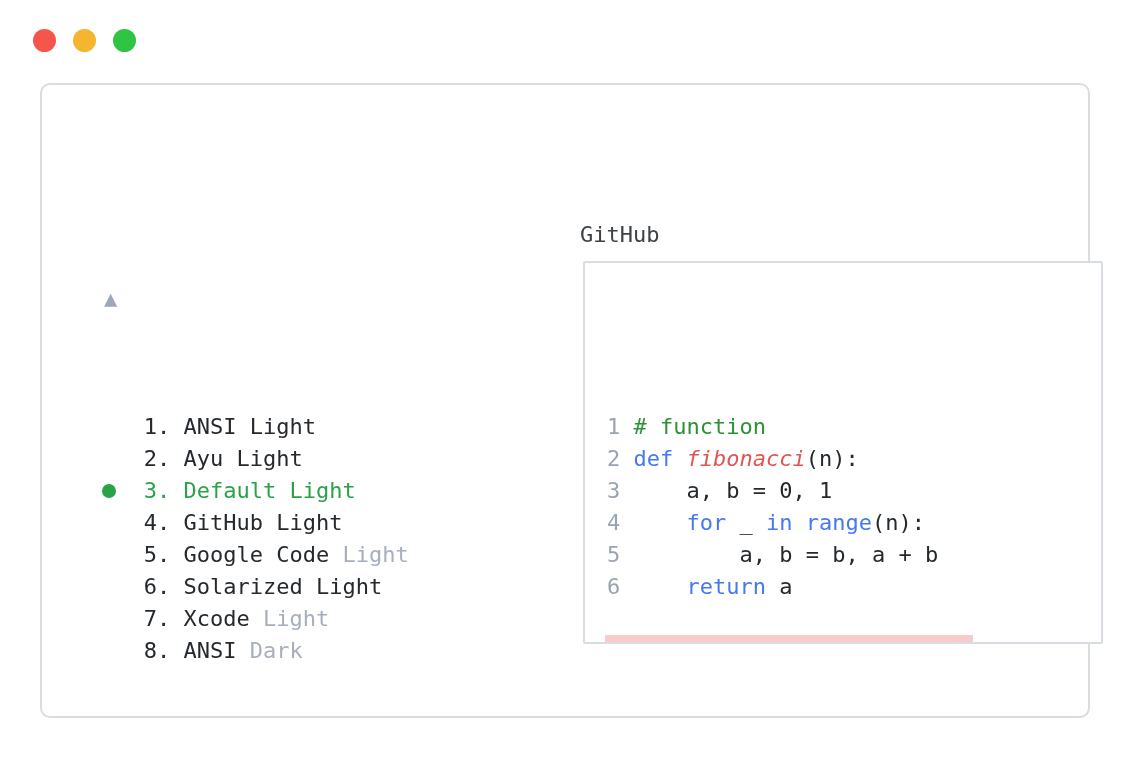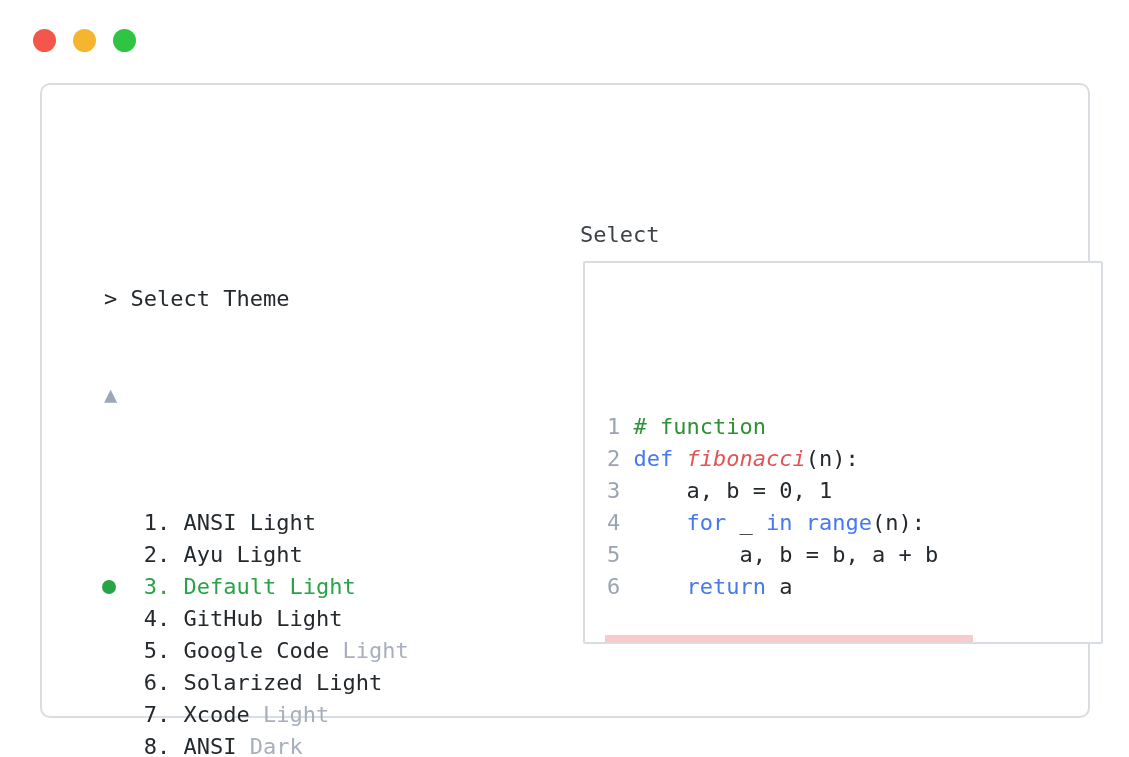--- a/index.html
+++ b/index.html
@@ -45,23 +45,22 @@
 <body>
 
 <div class="lights">
   <div class="light" id="light-0" style="background: rgb(245, 86, 75);"></div>
   <div class="light" id="light-1" style="background: rgb(245, 181, 46);"></div>
   <div class="light" id="light-2" style="background: rgb(47, 197, 66);"></div>
 </div>
 
 <div class="panel">
   <div class="list" id="list-col">
-    <div class="row">&gt; Select Theme</div>
     <div class="row arrow-up">▲</div>
     
   <div class="row"><span class="mk"> </span><span class="num">1</span><span>. ANSI Light</span></div><div class="row"><span class="mk"> </span><span class="num">2</span><span>. Ayu Light</span></div><div class="row item-sel"><span class="mk"><i class="dot"></i></span><span class="num">3</span><span>. Default Light</span></div><div class="row"><span class="mk"> </span><span class="num">4</span><span>. GitHub Light</span></div><div class="row"><span class="mk"> </span><span class="num">5</span><span>. Google Code </span><span class="suffix">Light</span></div><div class="row"><span class="mk"> </span><span class="num">6</span><span>. Solarized Light</span></div><div class="row"><span class="mk"> </span><span class="num">7</span><span>. Xcode </span><span class="suffix">Light</span></div><div class="row"><span class="mk"> </span><span class="num">8</span><span>. ANSI </span><span class="suffix">Dark</span></div></div>
 
-  <div class="preview-title">Select</div>
+  <div class="preview-title">GitHub</div>
 
   <div class="pbox" id="code-area">
     
   <div class="code-line"><span class="tk-ln">1 </span><span class="tk-com"># function</span></div><div class="code-line"><span class="tk-ln">2 </span><span class="tk-kw">def</span><span class="tk-plain"> </span><span class="tk-fn">fibonacci</span><span class="tk-plain">(n):</span></div><div class="code-line"><span class="tk-ln">3 </span><span class="tk-plain">    a, b = 0, 1</span></div><div class="code-line"><span class="tk-ln">4 </span><span class="tk-plain">    </span><span class="tk-kw">for</span><span class="tk-plain"> _ </span><span class="tk-kw">in</span><span class="tk-plain"> </span><span class="tk-kw">range</span><span class="tk-plain">(n):</span></div><div class="code-line"><span class="tk-ln">5 </span><span class="tk-plain">        a, b = b, a + b</span></div><div class="code-line"><span class="tk-ln">6 </span><span class="tk-plain">    </span><span class="tk-kw">return</span><span class="tk-plain"> a</span></div><div class="code-line"></div><div class="code-line"><span class="diff diff-removed"><span class="tk-ln">1 </span><span class="tk-minus">- </span><span class="tk-kw">print</span><span class="tk-plain">(</span><span class="tk-str">"Hello, "</span><span class="tk-plain"> + name)</span></span></div></div>
 </div>
 
 </body></html>

